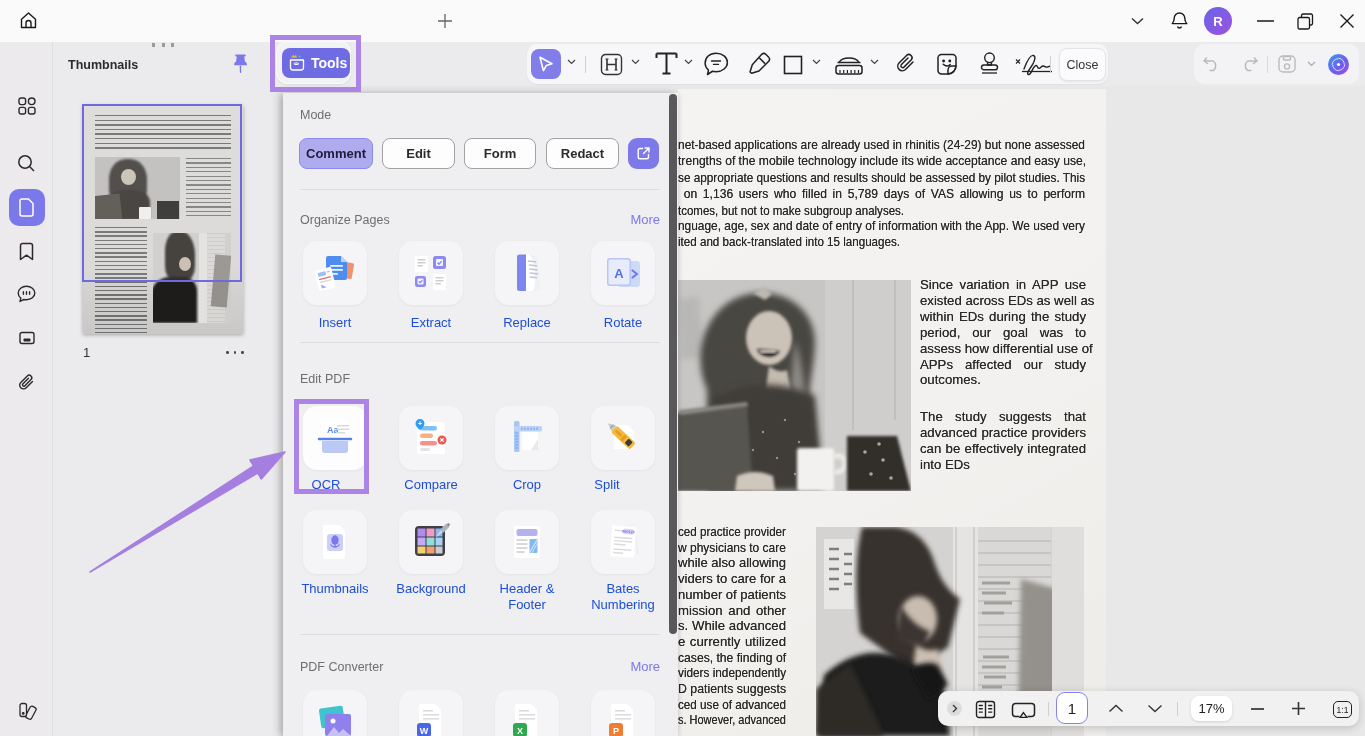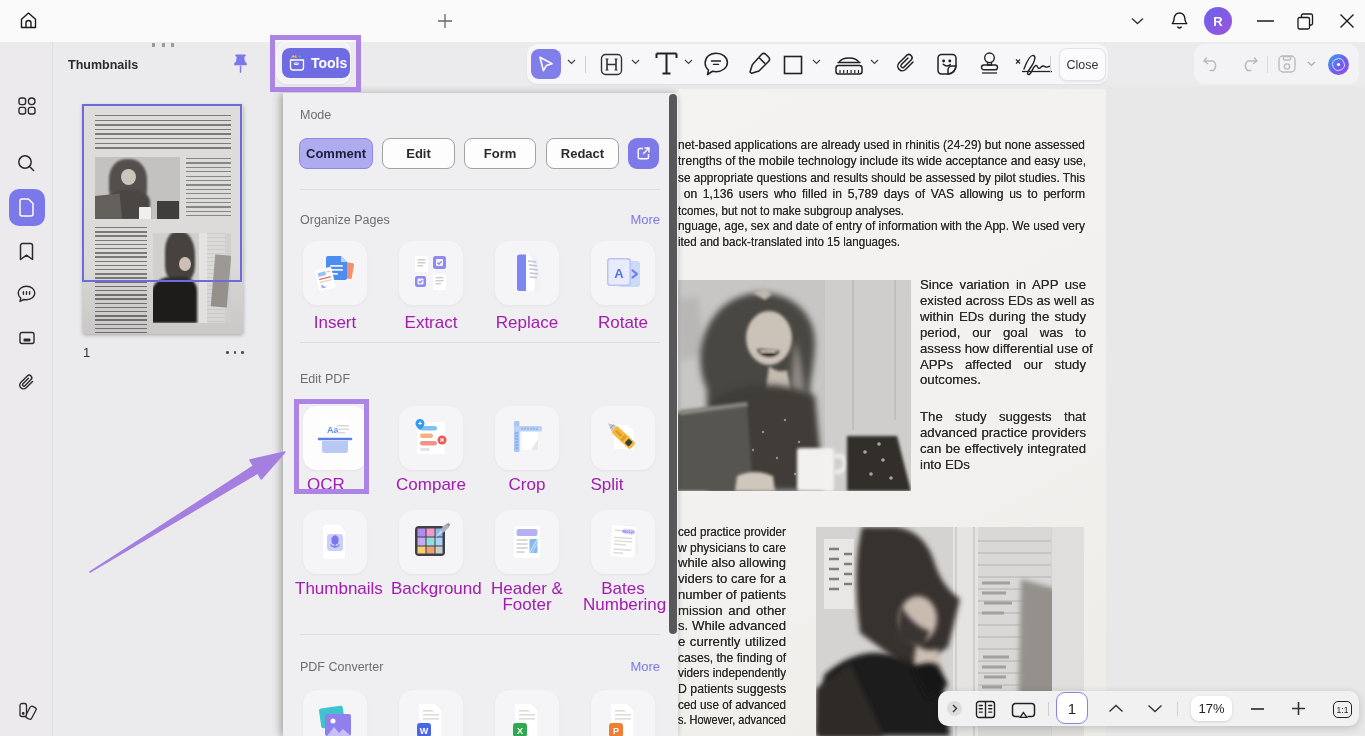--- a/index.html
+++ b/index.html
@@ -39,21 +39,21 @@
 #page { position:absolute; left:400px; top:3px; width:428px; height:647px; background:linear-gradient(150deg,#f4f3f1 0%,#f2f1ef 55%,#edece8 100%); }
 
 
 #panel { left:283px; top:93px; width:395px; height:643px; background:#efeef0; box-shadow:-4px 0 8px rgba(0,0,0,0.18), 0 2px 6px rgba(0,0,0,0.15); }
 #panelscroll { position:absolute; right:1px; top:1px; width:8px; height:540px; background:#58585a; border-radius:4px; }
 .sechead { position:absolute; left:17px; font-size:12.5px; color:#6e6e6e; }
 .morelink { position:absolute; right:18px; font-size:13px; color:#7b78ea; }
 .modebtn { position:absolute; top:45px; height:31px; border-radius:8px; background:#fdfdfd; border:1px solid #a2a2a2; display:flex; align-items:center; justify-content:center; font-size:13px; font-weight:bold; color:#2b2b2b; }
 .hdiv { position:absolute; left:17px; width:360px; height:1px; background:#dddcde; }
 .card { position:absolute; width:64px; height:64px; background:#f5f4f6; border-radius:14px; box-shadow:0 1px 3px rgba(0,0,0,0.05); display:flex; align-items:center; justify-content:center; }
-.cardlbl { position:absolute; width:80px; text-align:center; font-size:17px; color:#a21caf; line-height:16px; }
+.cardlbl { position:absolute; width:80px; text-align:center; font-size:13px; color:#1d4ed8; line-height:16px; }
 
 
 .docline { position:absolute; left:0; white-space:nowrap; font-size:13px; color:#2a2927; transform-origin:0 0; text-shadow:0 0 0.5px rgba(42,41,39,0.85); }
 .rcoll { position:absolute; left:242px; width:166px; }
 .rl { font-size:13.2px; line-height:15.9px; color:#2a2927; white-space:nowrap; text-shadow:0 0 0.5px rgba(42,41,39,0.85); }
 .rl.j { text-align:justify; text-align-last:justify; }
 .lcoll { position:absolute; left:0px; width:108px; }
 .ll { font-size:13.2px; line-height:15.7px; color:#2a2927; white-space:nowrap; transform-origin:0 0; text-shadow:0 0 0.5px rgba(42,41,39,0.85); }
 .ll.j { text-align:justify; text-align-last:justify; white-space:normal; }
 

